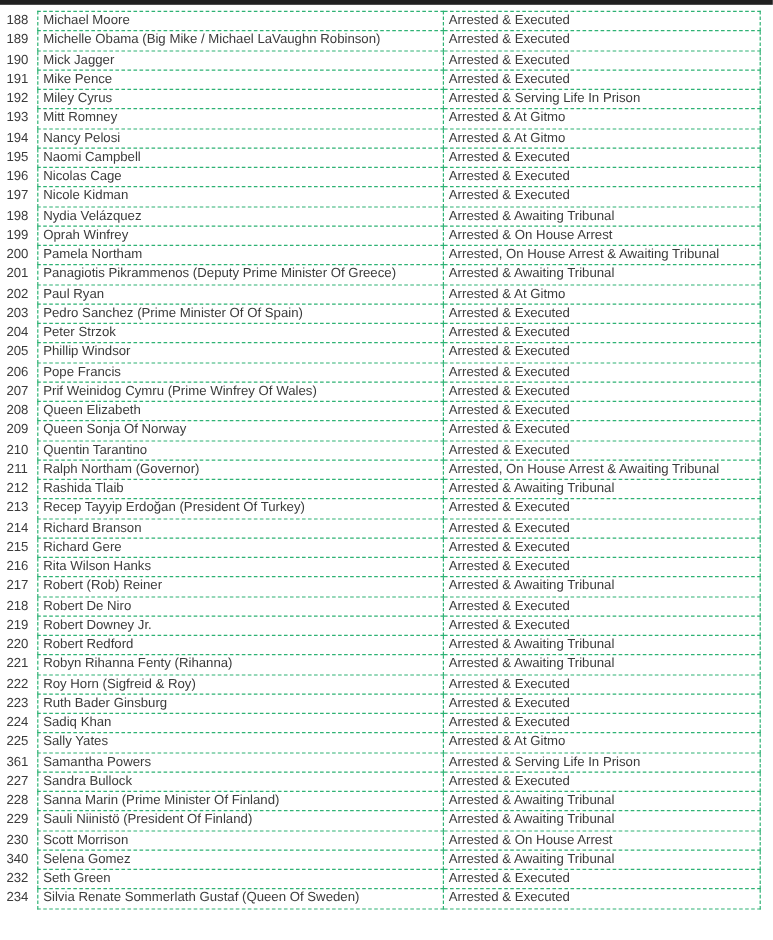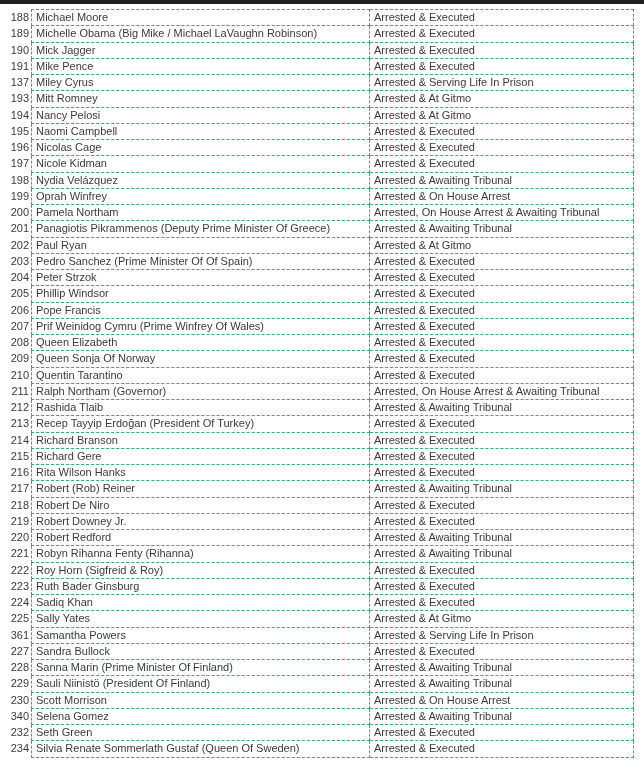--- a/index.html
+++ b/index.html
@@ -28,21 +28,21 @@
     line-height: 1;
     color: #3b3b3b;
     white-space: nowrap;
     overflow: hidden;
     padding: 0;
     vertical-align: middle;
   }
   td.num {
     width: 29px;
     border: none;
-    text-align: right;
+    text-align: center;
     padding-right: 2px;
     color: #3b3b3b;
   }
   td.cell {
     border: 1px dashed #2eb274;
   }
   td.name   { width: 333px; padding-left: 4px; }
   td.status { width: 259px; padding-left: 4px; }
 </style>
 </head>
@@ -66,21 +66,21 @@
         <td class="num">190</td>
         <td class="cell name">Mick Jagger</td>
         <td class="cell status">Arrested &amp; Executed</td>
       </tr>
       <tr>
         <td class="num">191</td>
         <td class="cell name">Mike Pence</td>
         <td class="cell status">Arrested &amp; Executed</td>
       </tr>
       <tr>
-        <td class="num">137</td>
+        <td class="num">192</td>
         <td class="cell name">Miley Cyrus</td>
         <td class="cell status">Arrested &amp; Serving Life In Prison</td>
       </tr>
       <tr>
         <td class="num">193</td>
         <td class="cell name">Mitt Romney</td>
         <td class="cell status">Arrested &amp; At Gitmo</td>
       </tr>
       <tr>
         <td class="num">194</td>

